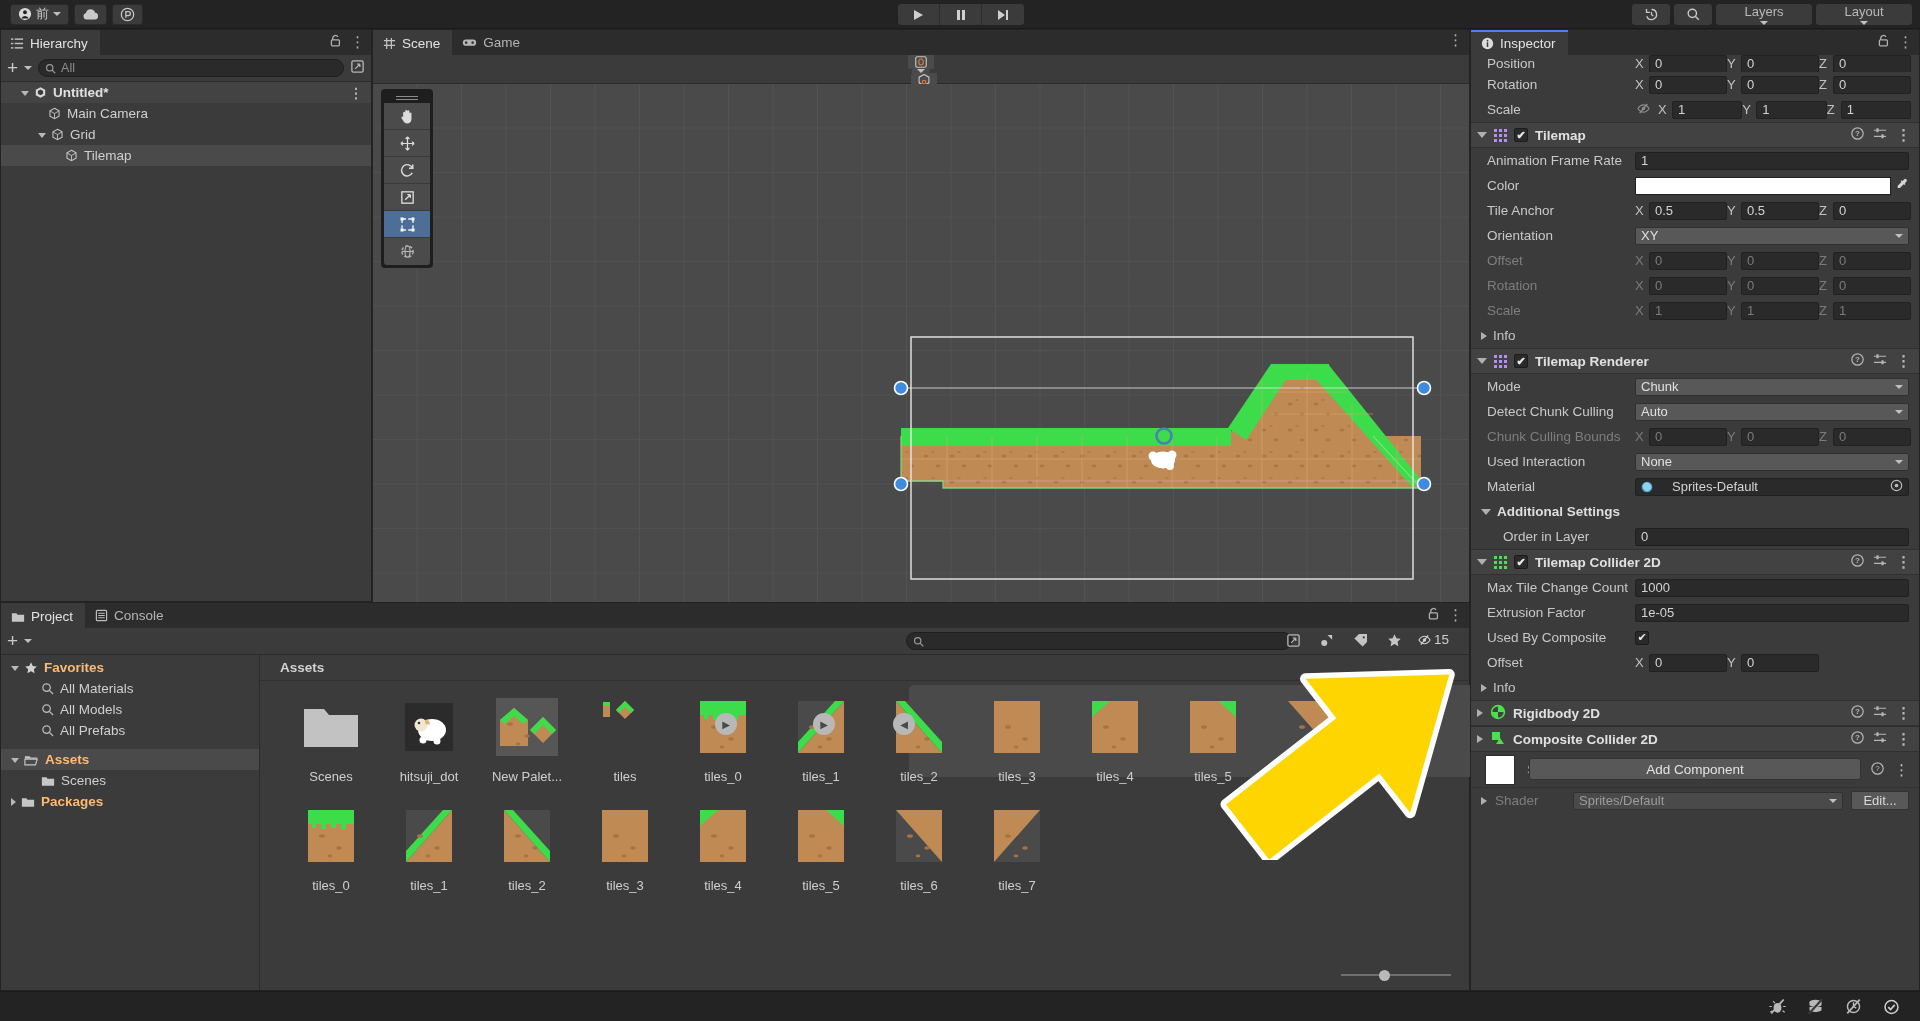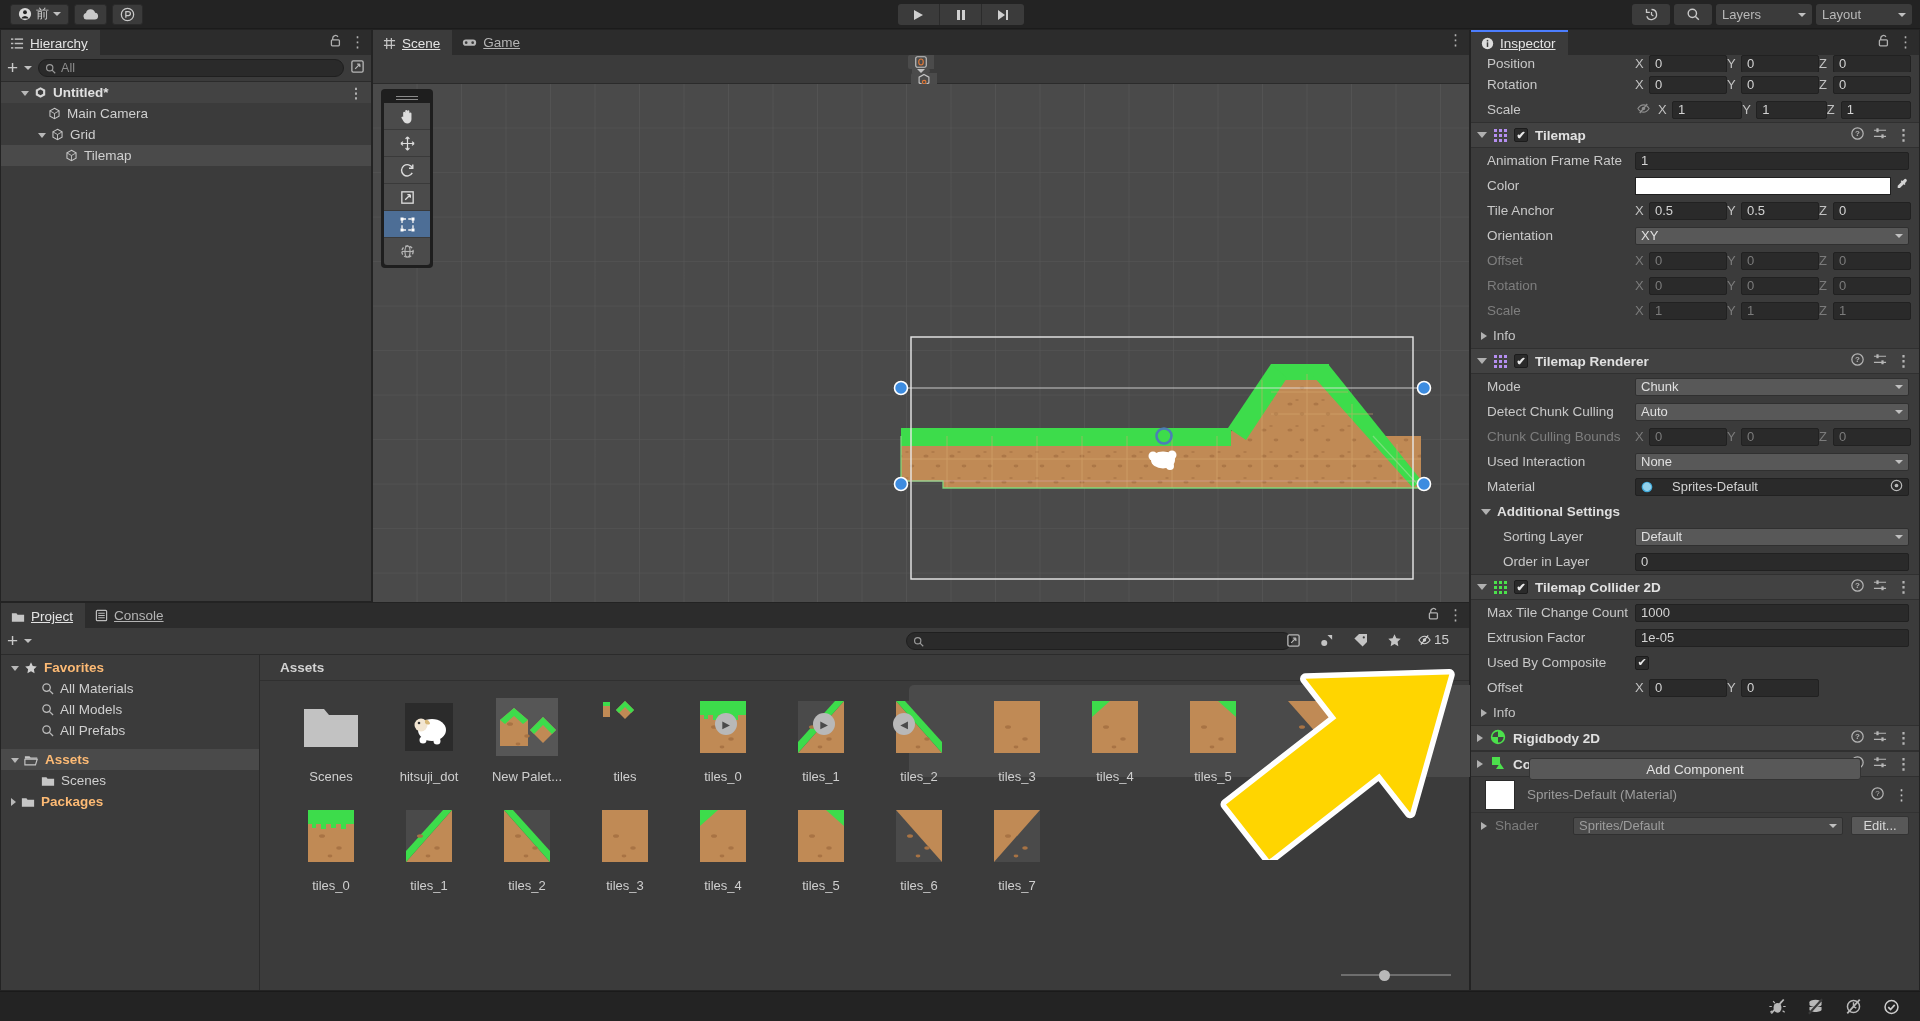--- a/index.html
+++ b/index.html
@@ -24,26 +24,26 @@
     padding:0 7px;margin-left:5px;color:#c8c8c8;font-size:13px;cursor:default;
   }
   .tb-acct{margin-left:10px;}
   .caret{width:0;height:0;border-left:4px solid transparent;border-right:4px solid transparent;border-top:4px solid #c0c0c0;display:inline-block;}
   .play-group{position:absolute;left:898px;top:4px;display:flex;}
   .play-btn{width:42px;height:21px;background:#3b3b3b;display:flex;align-items:center;justify-content:center;border-right:1px solid #2b2b2b;}
   .play-btn:first-child{border-radius:3px 0 0 3px;}
   .play-btn:last-child{border-radius:0 3px 3px 0;border-right:none;}
   .right-group{position:absolute;right:8px;top:4px;display:flex;gap:4px;align-items:center;}
   .rg-icon{width:38px;height:21px;background:#3b3b3b;border-radius:3px;display:flex;align-items:center;justify-content:center;}
-  .rg-dd{height:21px;background:#3b3b3b;border-radius:3px;display:flex;align-items:center;justify-content:space-between;padding:0 6px;font-size:13px;color:#b9b9b9;}
+  .rg-dd{height:21px;background:#3b3b3b;border-radius:3px;display:flex;align-items:center;justify-content:space-between;padding:0 6px;font-size:13px;color:#b9b9b9;flex-direction:column;}
 
   
   .panel{position:absolute;background:#383838;border:1px solid #232323;}
   .tabrow{height:25px;background:#2c2c2c;display:flex;align-items:flex-end;position:relative;}
-  .tab{height:25px;display:flex;align-items:center;gap:6px;padding:0 12px 0 10px;font-size:13.5px;color:#b4b4b4;text-decoration:underline;}
+  .tab{height:25px;display:flex;align-items:center;gap:6px;padding:0 12px 0 10px;font-size:13.5px;color:#b4b4b4;}
   .tab.active{background:#3b3b3b;color:#e3e3e3;border-top:2px solid #3b3b3b;}
   .tab.accent{border-top:2px solid #4c7eff;}
   .tabrow-right{position:absolute;right:6px;top:4px;display:flex;gap:8px;align-items:center;color:#b0b0b0;}
   .kebab{letter-spacing:0;font-size:15px;line-height:12px;}
 
   
   #hierarchy{left:0;top:29px;width:372px;height:573px;}
   .h-toolbar{height:27px;background:#3b3b3b;display:flex;align-items:center;padding:0 6px;gap:6px;border-bottom:1px solid #2b2b2b;}
   .plus{font-size:19px;color:#c8c8c8;line-height:14px;}
   .searchbox{
@@ -1221,27 +1221,20 @@
                 <circle cx="7" cy="7" r="5.6" fill="none" stroke="#b9b9b9" stroke-width="1.3"></circle>
                 <circle cx="7" cy="7" r="2" fill="#b9b9b9"></circle>
               </svg></span>
         </div>
       </div>
       <div class="foldout" style="font-weight:bold;color:#dedede">
         <span class="tri-d"></span>
         <span>Additional Settings</span>
       </div>
       <div class="prow">
-        <div class="plabel ind">Sorting Layer</div>
-        <div class="dropdown" style="flex:1;margin-right:10px">
-          <span>Default</span>
-          <span class="caret"></span>
-        </div>
-      </div>
-      <div class="prow">
         <div class="plabel ind">Order in Layer</div>
         <div class="field" style="flex:1;margin-right:10px">0</div>
       </div>
 
       <div class="comp-hdr">
         <span class="tri-d"></span>
         <span class="grid-dots green">
             <i></i>
             <i></i>
             <i></i>

